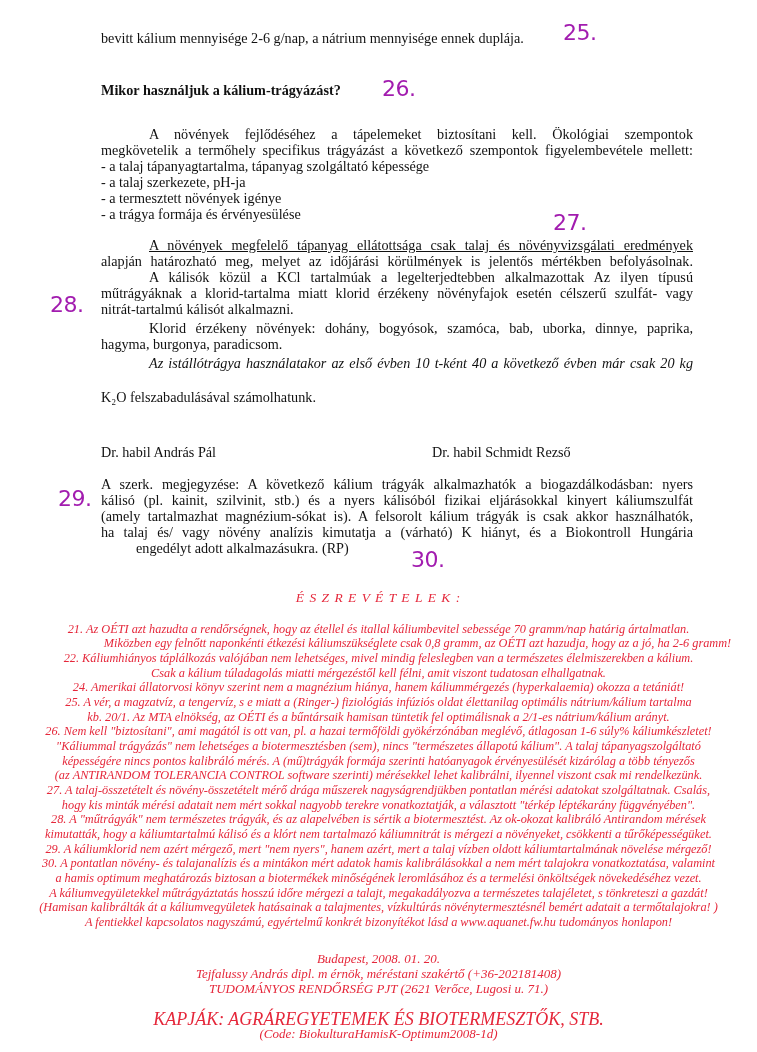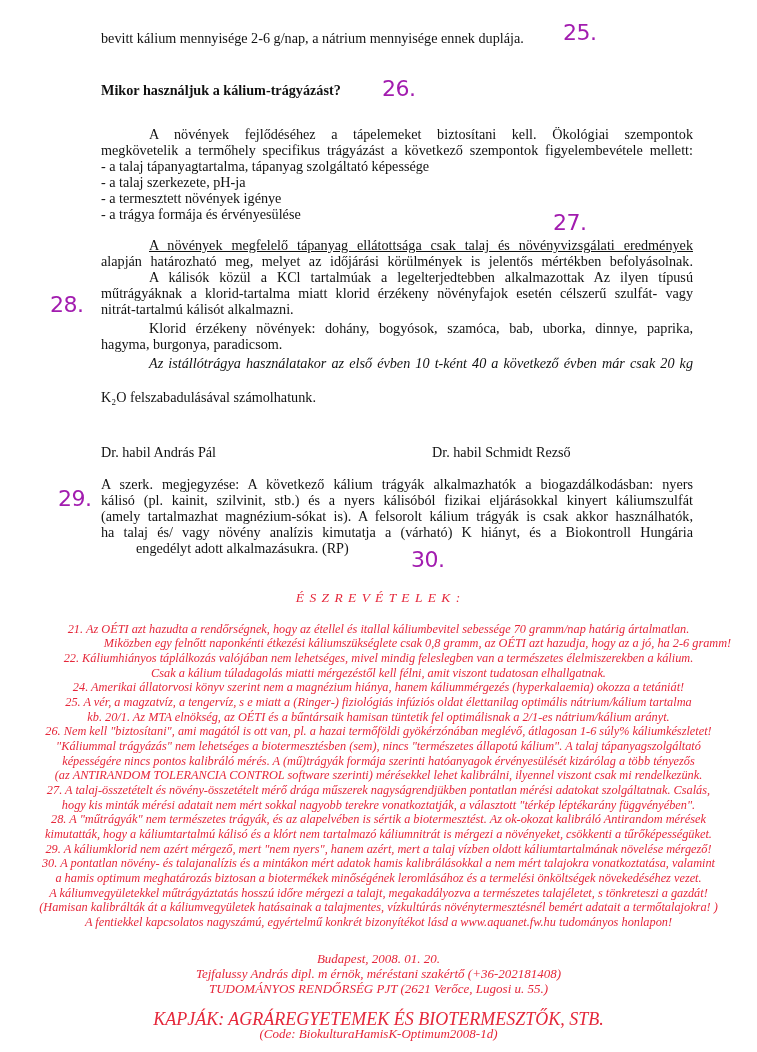--- a/index.html
+++ b/index.html
@@ -69,16 +69,16 @@
 <div class="red" style="top:827px;">kimutatták, hogy a káliumtartalmú kálisó és a klórt nem tartalmazó káliumnitrát is mérgezi a növényeket, csökkenti a tűrőképességüket.</div>
 <div class="red" style="top:842px;">29. A káliumklorid nem azért mérgező, mert "nem nyers", hanem azért, mert a talaj vízben oldott káliumtartalmának növelése mérgező!</div>
 <div class="red" style="top:856px;">30. A pontatlan növény- és talajanalízis és a mintákon mért adatok hamis kalibrálásokkal a nem mért talajokra vonatkoztatása, valamint</div>
 <div class="red" style="top:871px;">a hamis optimum meghatározás biztosan a biotermékek minőségének leromlásához és a termelési önköltségek növekedéséhez vezet.</div>
 <div class="red" style="top:886px;">A káliumvegyületekkel  műtrágyáztatás hosszú időre mérgezi a talajt, megakadályozva a természetes talajéletet, s tönkreteszi a gazdát!</div>
 <div class="red" style="top:900px;">(Hamisan kalibrálták át a káliumvegyületek hatásainak a talajmentes, vízkultúrás növénytermesztésnél bemért adatait a termőtalajokra! )</div>
 <div class="red" style="top:915px;">A fentiekkel kapcsolatos nagyszámú, egyértelmű konkrét bizonyítékot lásd a www.aquanet.fw.hu tudományos honlapon!</div>
 
 <div class="red" style="top:952px; font-size:13px;">Budapest, 2008. 01. 20.</div>
 <div class="red" style="top:967px; font-size:13px;">Tejfalussy András dipl. m érnök, méréstani szakértő (+36-202181408)</div>
-<div class="red" style="top:982px; font-size:13px;">TUDOMÁNYOS RENDŐRSÉG PJT (2621 Verőce, Lugosi u. 55.)</div>
+<div class="red" style="top:982px; font-size:13px;">TUDOMÁNYOS RENDŐRSÉG PJT (2621 Verőce, Lugosi u. 71.)</div>
 
 <div class="red" style="top:1012px; font-size:18px;">KAPJÁK: AGRÁREGYETEMEK ÉS BIOTERMESZTŐK, STB.</div>
 <div class="red" style="top:1027px; font-size:13px;">(Code: BiokulturaHamisK-Optimum2008-1d)</div>
 
 </body></html>

